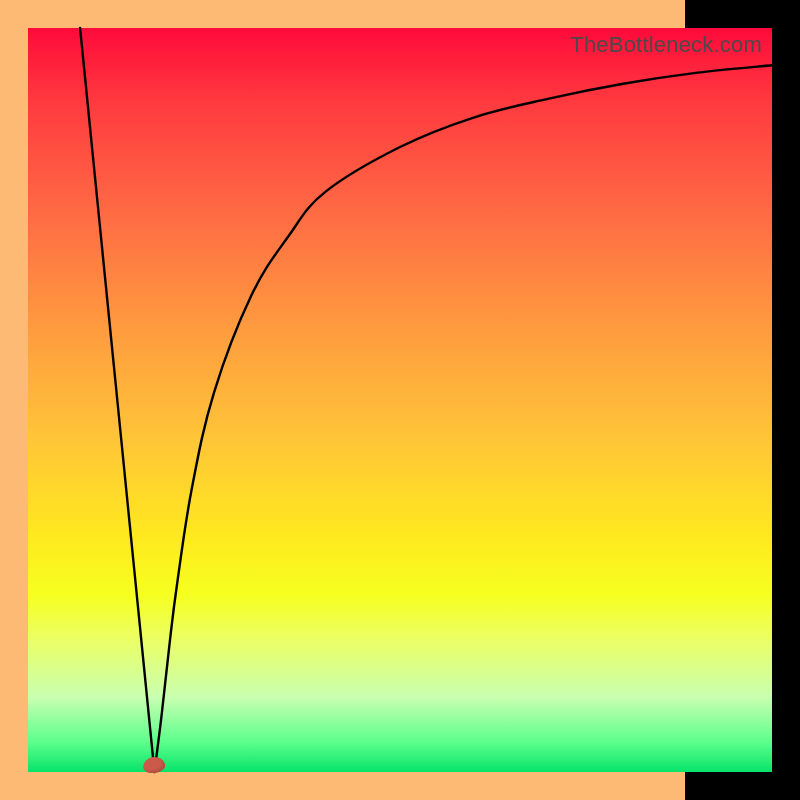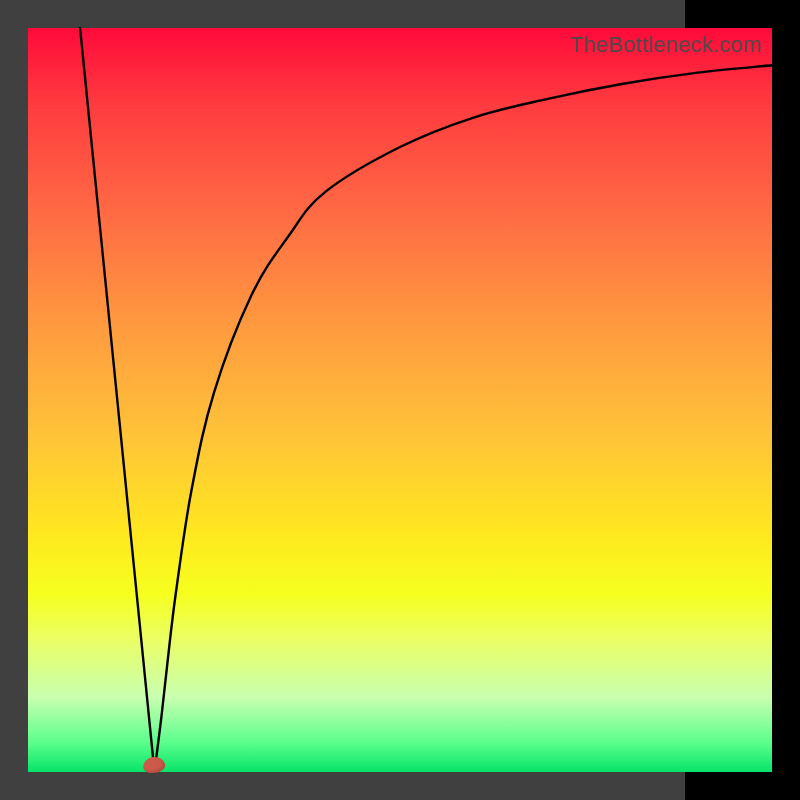--- a/index.html
+++ b/index.html
@@ -10,21 +10,21 @@
     background: #000;
     overflow: hidden;
     font-family: Arial, Helvetica, sans-serif;
   }
   .frame {
     position: absolute;
     left: 0;
     top: 0;
     width: 685px;
     height: 800px;
-    background: #404040;
+    background: #fdba74;
   }
   .plot {
     position: absolute;
     left: 28px;
     top: 28px;
     width: 744px;
     height: 744px;
     background: linear-gradient(to bottom,
       #ff0a3a 0%,
       #ff3a3f 10%,

